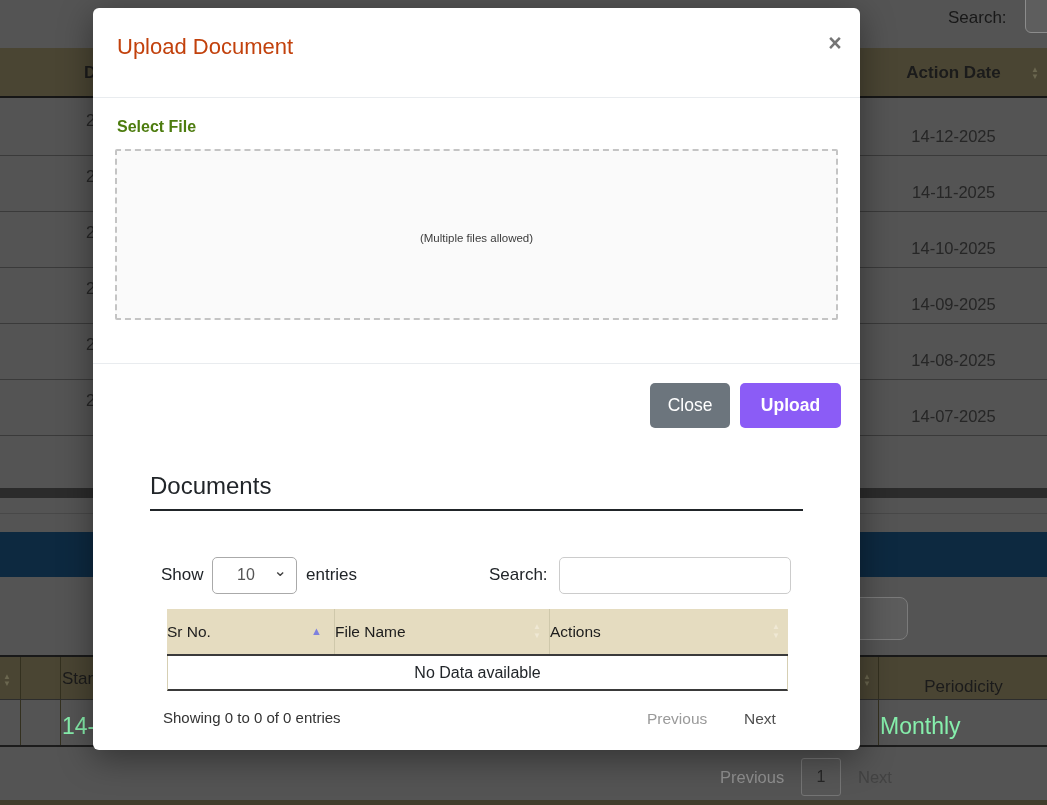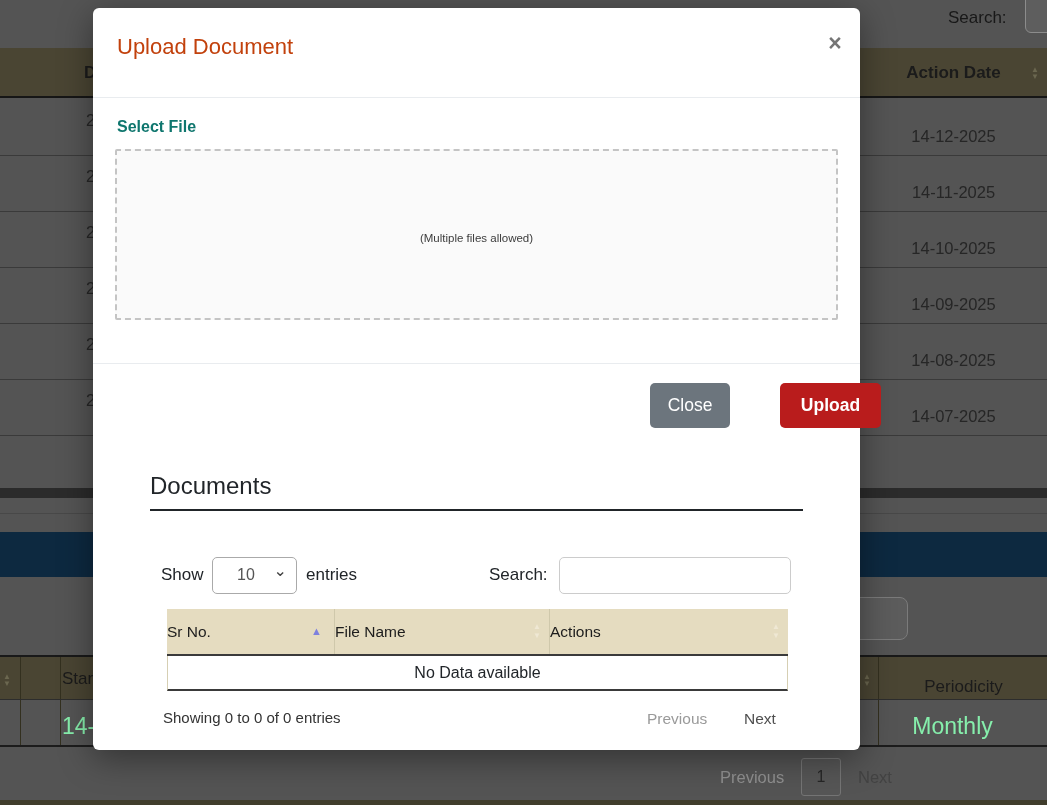--- a/index.html
+++ b/index.html
@@ -45,33 +45,33 @@
   .bg-bottom-strip { left:0; top:800px; width:1047px; height:5px; background:#403d2c; }
 
   
   .modal-card { position:absolute; left:93px; top:8px; width:767px; height:742px;
     background:#ffffff; border-radius:6px; z-index:10;
     box-shadow:0 8px 34px rgba(0,0,0,0.4); }
   .m-title { left:24px; top:26px; font-size:22px; color:#c2410c; }
   .m-close { left:724px; top:20px; width:36px; height:32px; text-align:center;
     font-size:23px; font-weight:bold; color:#757575; cursor:pointer; line-height:30px; }
   .m-header-border { left:0; top:89px; width:767px; height:1px; background:#e9ecef; }
-  .m-selectfile { left:24px; top:110px; font-size:16px; font-weight:bold; color:#0f766e; }
+  .m-selectfile { left:24px; top:110px; font-size:16px; font-weight:bold; color:#4d7c0f; }
   .m-dropzone { left:22px; top:141px; width:723px; height:171px;
     border:2px dashed #c4c4c4; background:#fafafa; border-radius:2px;
     display:flex; flex-direction:column; justify-content:center; align-items:center;
     cursor:pointer; }
   .m-drop-main { font-size:15px; color:#333333; }
   .m-drop-sub { font-size:11.5px; color:#3c3c3c; margin-top:7px; }
   .m-footer-border { left:0; top:355px; width:767px; height:1px; background:#e9ecef; }
   .m-btn { top:375px; height:45px; border:none; border-radius:5px;
     color:#ffffff; font-size:17.5px; font-family:"Liberation Sans", sans-serif;
     cursor:pointer; }
   .m-btn-close { left:557px; width:80px; background:#6c757d; }
-  .m-btn-upload { left:647px; width:101px; background:#b91c1c; font-weight:bold;margin-left:40px; }
+  .m-btn-upload { left:647px; width:101px; background:#8b5cf6; font-weight:bold; }
 
   .m-doc-heading { left:57px; top:464px; width:653px; font-size:24px; color:#212529;
     padding-bottom:9px; border-bottom:2px solid #212529; }
   .m-show-label { left:68px; top:557px; font-size:17px; color:#212529; }
   .m-pagesize { left:119px; top:549px; width:85px; height:37px;
     border:1px solid #aaaaaa; border-radius:5px; background:#ffffff; }
   .m-pagesize .val { position:absolute; left:24px; top:8px; font-size:16px; color:#555555; }
   .m-pagesize .chev { position:absolute; right:9px; top:3px; font-size:16px; color:#444444; }
   .m-entries-label { left:213px; top:557px; font-size:17px; color:#212529; }
   .m-search-label { left:396px; top:557px; font-size:17px; color:#212529; }
@@ -162,21 +162,21 @@
         <div>▼</div>
     </div>
     <div class="abs hd" style="left:880px; width:167px; text-align:center;margin-top:8px;">Periodicity</div>
   </div>
 
   <div class="abs bg-bot-row">
     <div class="abs bg-vline" style="left:20px;"></div>
     <div class="abs bg-vline" style="left:60px;"></div>
     <div class="abs bg-vline" style="left:878px;"></div>
     <div class="abs txt" style="left:62px;">14-0</div>
-    <div class="abs txt" style="left:880px; width:145px; text-align:center;">Monthly</div>
+    <div class="abs txt" style="left:880px; width:145px; ">Monthly</div>
   </div>
 
   <div class="abs bg-pag-prev">Previous</div>
   <div class="abs bg-pag-box">1</div>
   <div class="abs bg-pag-next">Next</div>
   <div class="abs bg-bottom-strip"></div>
 </div>
 
 <div class="modal-card">
 

